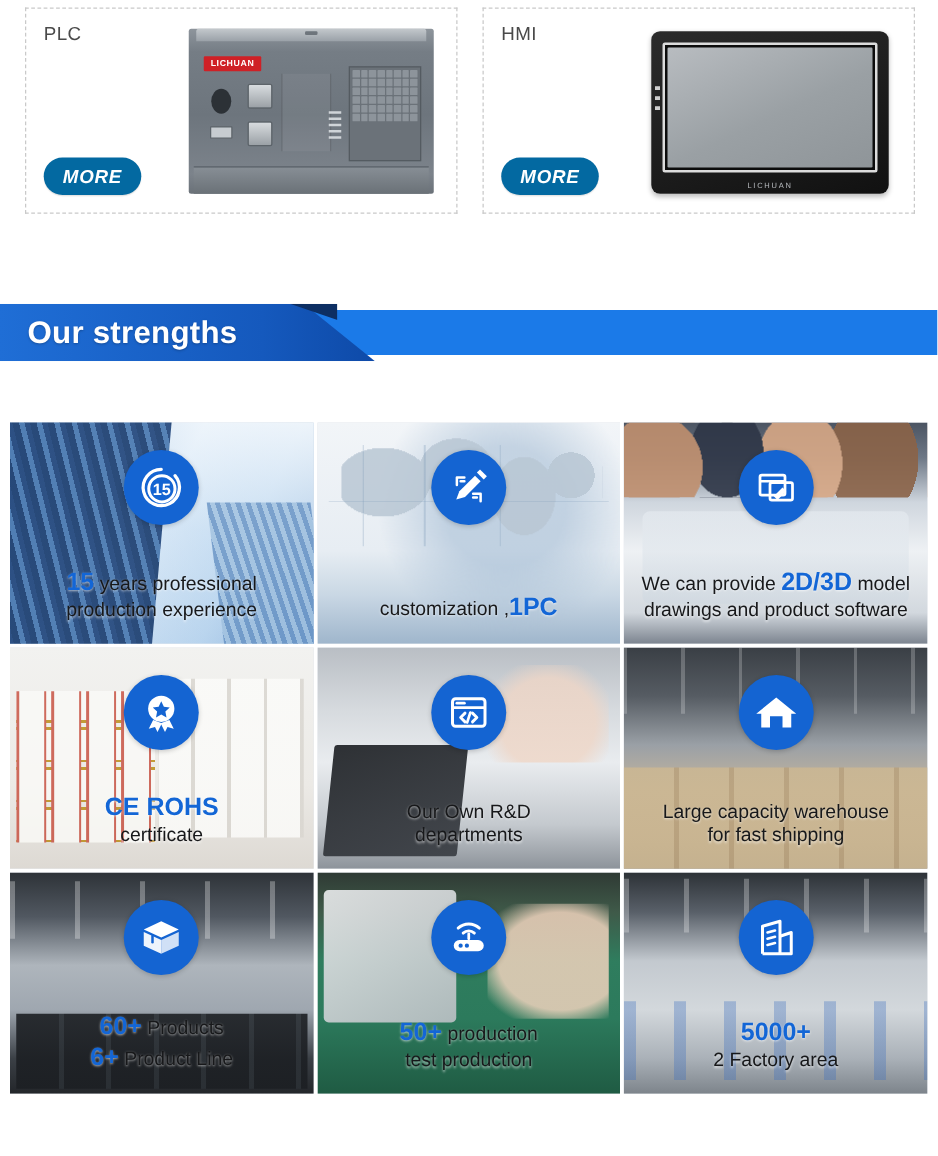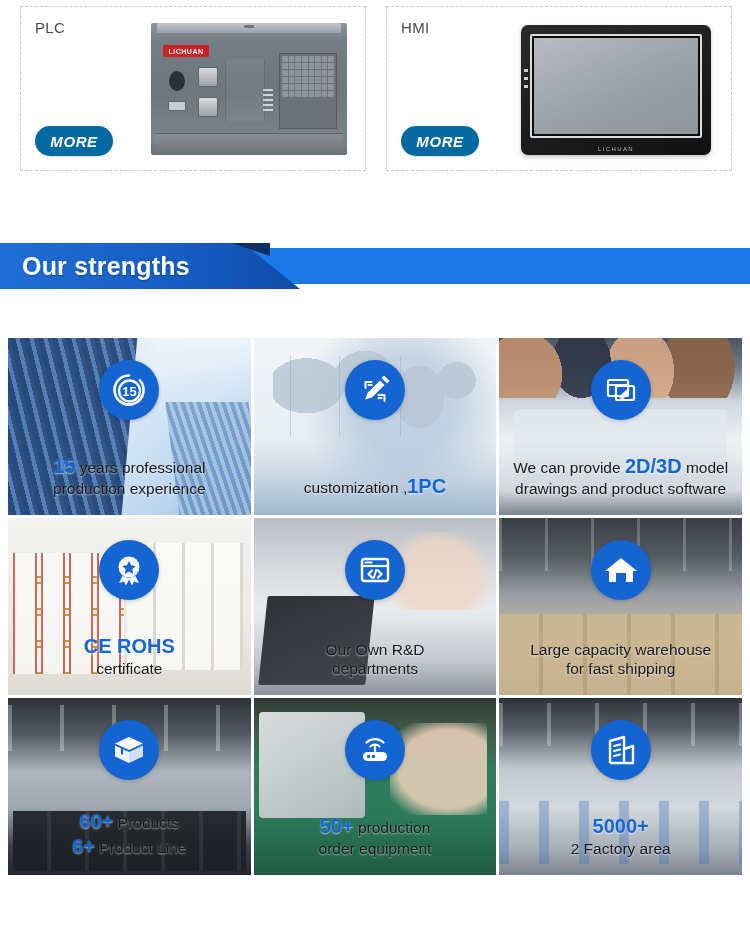--- a/index.html
+++ b/index.html
@@ -566,21 +566,21 @@
           <rect x="7" y="21" width="24" height="9" rx="4.5" fill="#fff"></rect>
           <circle cx="12.5" cy="25.5" r="1.7" fill="#1464d2"></circle>
           <circle cx="17.5" cy="25.5" r="1.7" fill="#1464d2"></circle>
           <path d="M19 20 v-4" stroke="#fff" stroke-width="2.2" stroke-linecap="round"></path>
           <path d="M14.5 15.5 a6.5 6.5 0 0 1 9 0" fill="none" stroke="#fff" stroke-width="2.3" stroke-linecap="round"></path>
           <path d="M10.5 11.5 a12.5 12.5 0 0 1 17 0" fill="none" stroke="#fff" stroke-width="2.3" stroke-linecap="round"></path>
         </svg>
       </div>
       <div class="cell-text">
         <span class="lineA"><span class="big">50+</span><span> production</span></span>
-        <span class="lineB">order equipment</span>
+        <span class="lineB">test production</span>
       </div>
     </div>
 
     <div class="strength-cell">
       <div class="cell-bg bg-factory2"></div>
       <div class="cell-icon">
         <svg width="38" height="38" viewBox="0 0 38 38">
           <path d="M8 32 V10 L22 6 V32" fill="none" stroke="#fff" stroke-width="2.4" stroke-linejoin="round"></path>
           <path d="M22 18 L31 15 V32 H8" fill="none" stroke="#fff" stroke-width="2.4" stroke-linejoin="round"></path>
           <path d="M12 15 l6 -1.6 M12 20 l6 -1.6 M12 25 l6 -1.6" stroke="#fff" stroke-width="2.1" stroke-linecap="round"></path>

